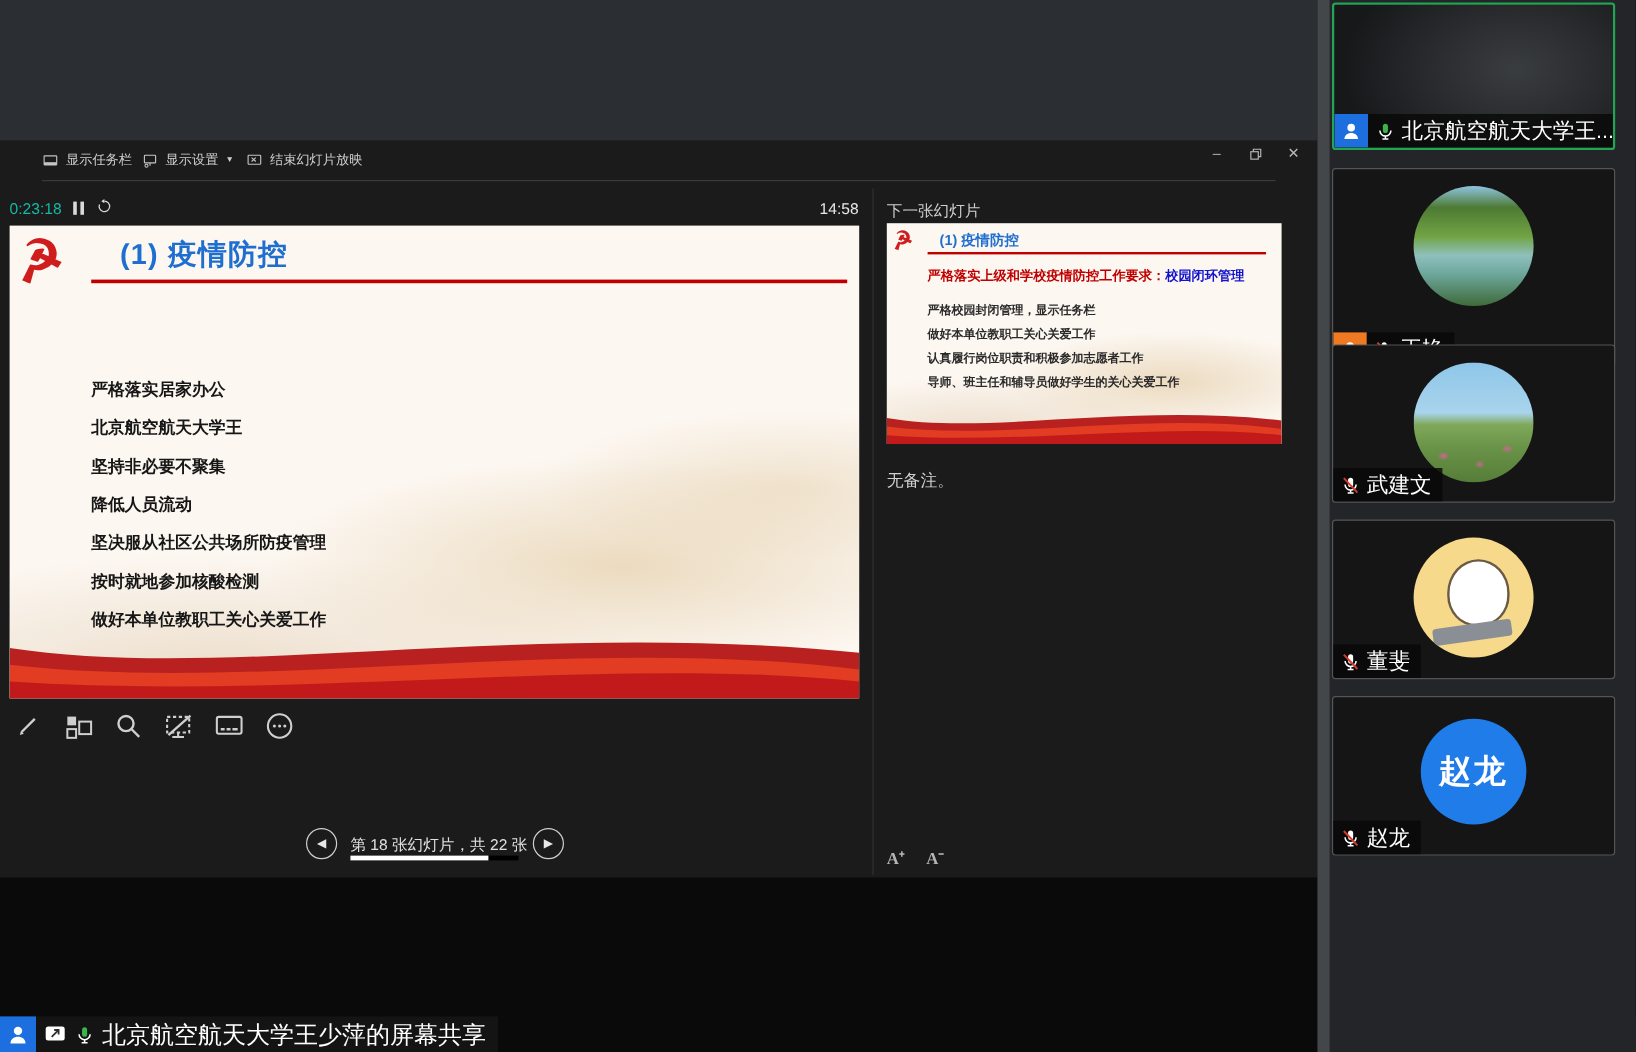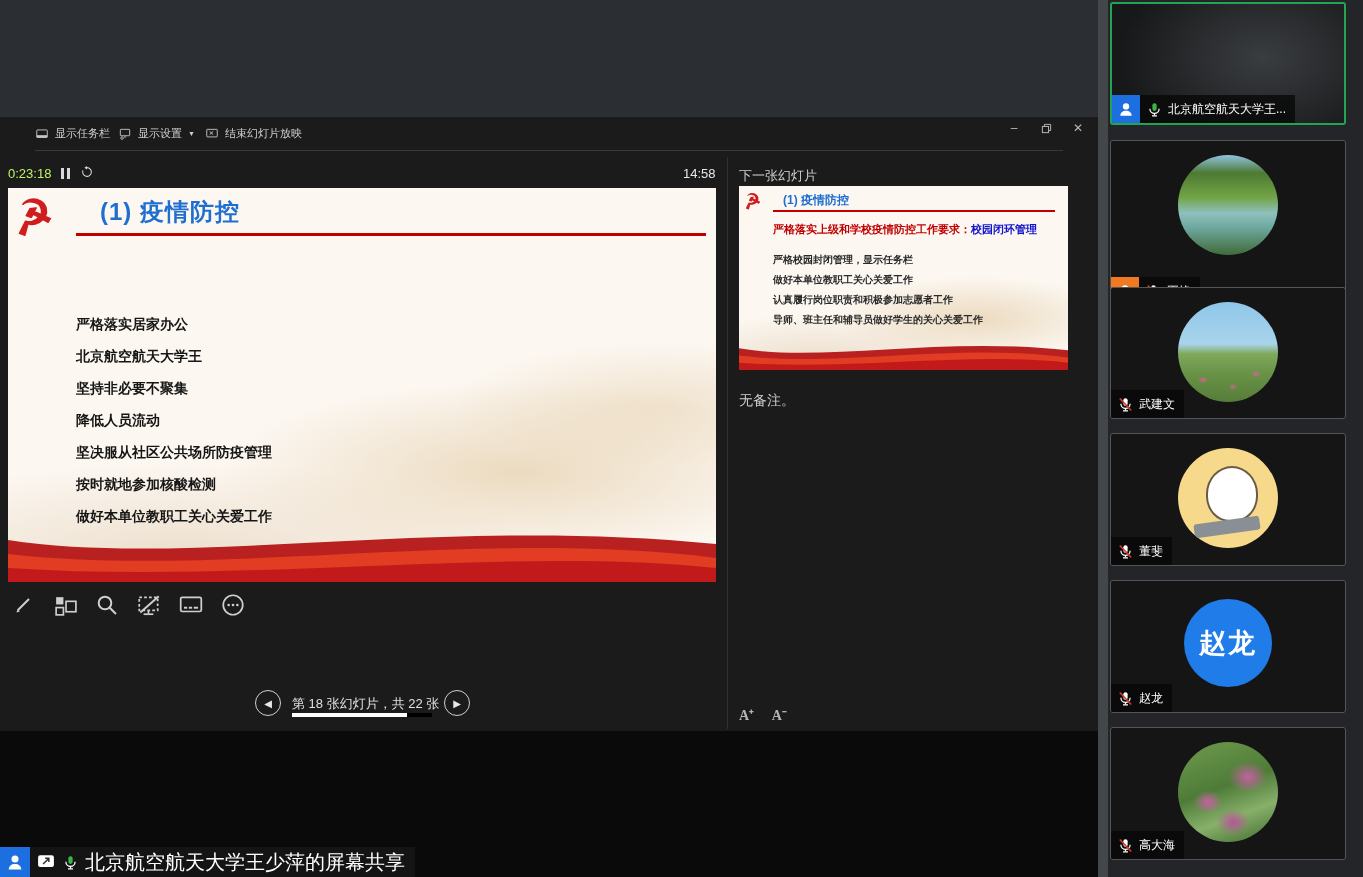--- a/index.html
+++ b/index.html
@@ -12,21 +12,21 @@
 
   
   .pwin { position:absolute; left:0; top:117px; width:1098px; height:614px; background:#1b1b1b; }
   .pwin-toolbar { position:absolute; left:0; top:0; width:100%; height:33px; }
   .tb-item { position:absolute; top:9px; display:flex; align-items:center; gap:6px; color:#cfcfcf; font-size:11px; cursor:default; }
   .tb-item svg { display:block; }
   .tb-sep { position:absolute; left:35px; right:35px; top:33px; height:1px; background:#3a3a3a; }
   .win-controls { position:absolute; right:12px; top:4px; display:flex; gap:16px; align-items:center; color:#b8b8b8; font-size:12px; }
   .win-controls span { display:inline-flex; align-items:center; justify-content:center; width:16px; height:14px; }
 
-  .timer-row { position:absolute; left:8px; top:48px; display:flex; align-items:center; gap:10px; color:#bef264; font-size:13px; }
+  .timer-row { position:absolute; left:8px; top:48px; display:flex; align-items:center; gap:10px; color:#14b8a6; font-size:13px; }
   .pause-btn { display:inline-flex; gap:3px; }
   .pause-btn i { display:block; width:3px; height:11px; background:#d9d9d9; }
   .clock { position:absolute; left:683px; top:49px; color:#e8e8e8; font-size:13px; }
 
   
   .slide { position:absolute; left:8px; top:71px; width:708px; height:394px; overflow:hidden;
     background:
       radial-gradient(420px 130px at 72% 72%, rgba(219,190,142,0.50), rgba(219,190,142,0) 70%),
       radial-gradient(520px 150px at 25% 96%, rgba(208,178,138,0.38), rgba(208,178,138,0) 70%),
       radial-gradient(300px 90px  at 92% 55%, rgba(219,190,142,0.35), rgba(219,190,142,0) 70%),
@@ -98,21 +98,21 @@
   .av-flowers { background:radial-gradient(30px 24px at 70% 35%, #c75fa4, transparent 65%),
                 radial-gradient(22px 18px at 30% 60%, #c75fa4, transparent 65%),
                 radial-gradient(26px 20px at 55% 80%, #b9549a, transparent 65%),
                 linear-gradient(160deg,#6f9a4e 0%,#4e7c38 45%,#87b06a 70%,#3f682e 100%); }
   .av-initials { background:#1f7ce8; display:flex; align-items:center; justify-content:center; color:#fff; font-size:27px; font-weight:bold; letter-spacing:2px; }
   .tile-label { position:absolute; left:0; bottom:0; display:flex; align-items:stretch; height:28px; }
   .tile-badge { width:28px; height:28px; display:flex; align-items:center; justify-content:center; }
   .badge-blue { background:#1d6fe0; }
   .badge-orange { background:#f07a22; }
   .label-strip { background:rgba(8,8,8,0.82); display:flex; align-items:center; gap:5px; padding:0 9px 0 6px; }
-  .pname { color:#ffffff; font-size:12px; white-space:nowrap; }
+  .pname { color:#ffffff; font-size:18px; white-space:nowrap; }
 </style>
 </head>
 <body>
 
 <div class="stage">
 
   <div class="main-area">
     <div class="below-window"></div>
 
     <div class="pwin">
@@ -389,30 +389,15 @@
               <path d="M5.5 11 a6.5 6.5 0 0 0 13 0" fill="none" stroke="#fff" stroke-width="1.8"></path>
               <line x1="12" y1="17.5" x2="12" y2="20.5" stroke="#fff" stroke-width="1.8"></line>
               <line x1="8.5" y1="21" x2="15.5" y2="21" stroke="#fff" stroke-width="1.8"></line>
               <line x1="4" y1="3.5" x2="20" y2="20.5" stroke="#d23b2e" stroke-width="2.4"></line>
             </svg>
           <span class="pname">赵龙</span>
         </div>
       </div>
     </div>
 
-    <div class="tile" style="top:727px;height:133px">
-      <div class="avatar av-flowers"></div>
-      <div class="tile-label">
-        <div class="label-strip">
-          <svg width="17" height="17" viewBox="0 0 24 24">
-              <rect x="9" y="3" width="6" height="11" rx="3" fill="#fff"></rect>
-              <path d="M5.5 11 a6.5 6.5 0 0 0 13 0" fill="none" stroke="#fff" stroke-width="1.8"></path>
-              <line x1="12" y1="17.5" x2="12" y2="20.5" stroke="#fff" stroke-width="1.8"></line>
-              <line x1="8.5" y1="21" x2="15.5" y2="21" stroke="#fff" stroke-width="1.8"></line>
-              <line x1="4" y1="3.5" x2="20" y2="20.5" stroke="#d23b2e" stroke-width="2.4"></line>
-            </svg>
-          <span class="pname">高大海</span>
-        </div>
-      </div>
-    </div>
   </div>
 
 </div>
 
 </body></html>

